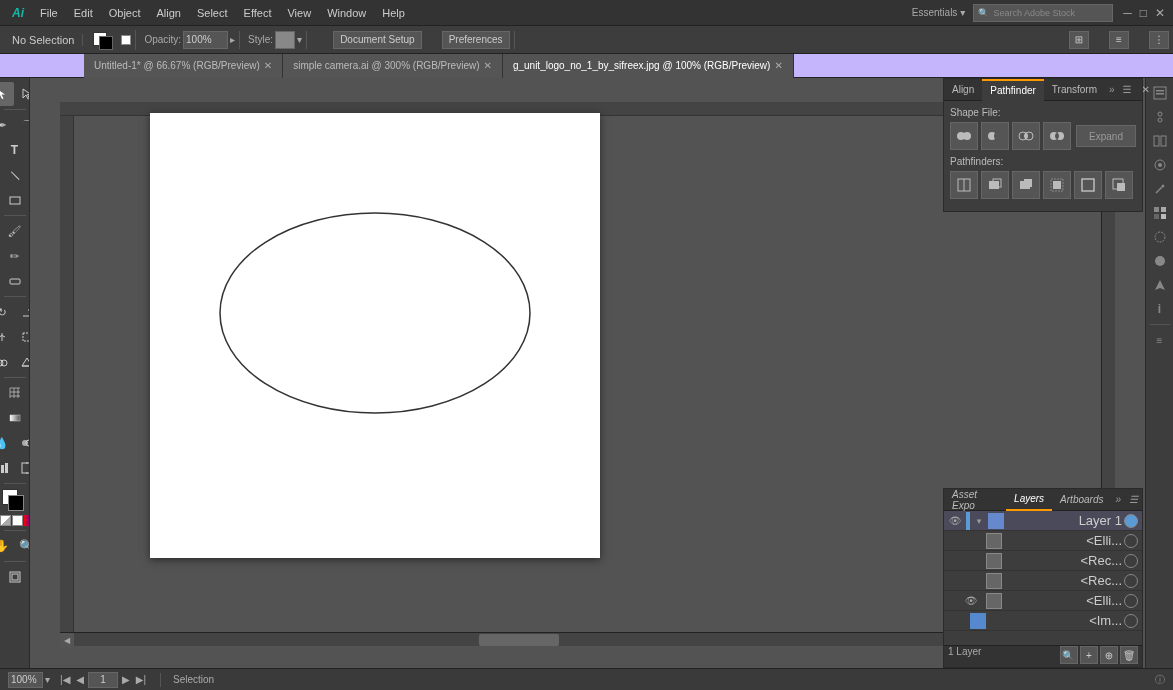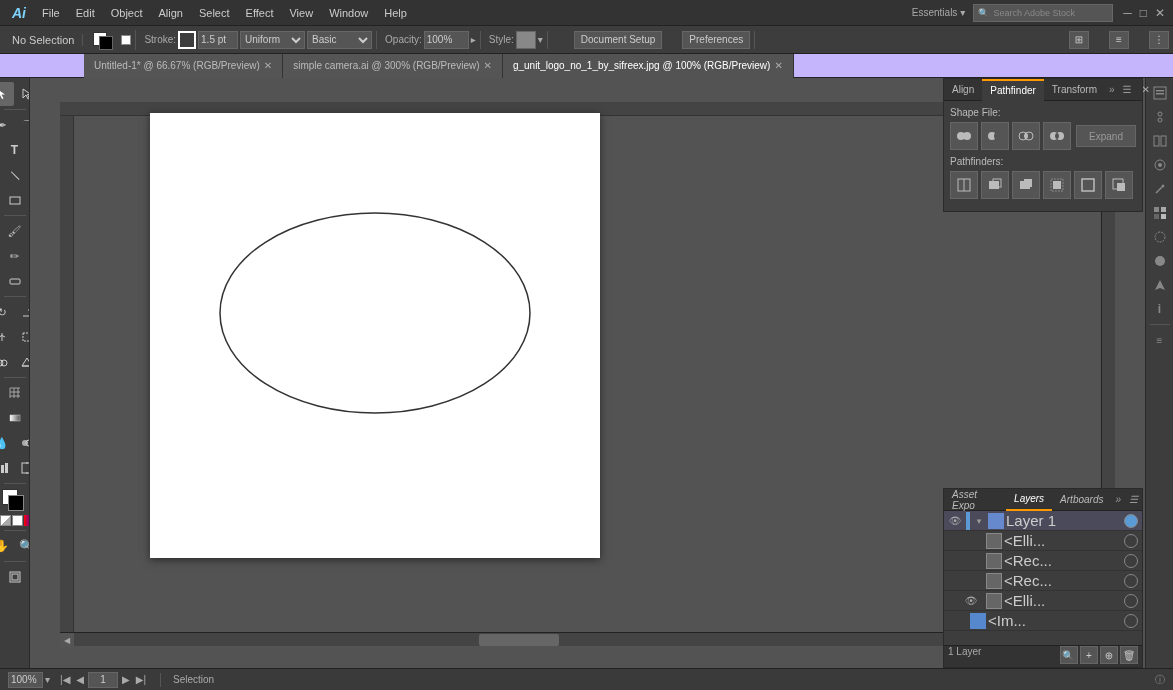--- a/index.html
+++ b/index.html
@@ -69,21 +69,21 @@
     .ly-tab.active { color: #fff; border-bottom: 2px solid #f90; }
     .ly-tab-more { margin-left: auto; color: #999; font-size: 10px; padding: 0 4px; cursor: pointer; }
     .ly-tab-menu { color: #999; font-size: 10px; padding: 0 4px; cursor: pointer; }
     #layers-body { flex: 1; overflow-y: auto; background: #3d3d3d; }
     .layer-row { display: flex; align-items: center; height: 20px; padding: 0 2px; cursor: pointer; border-bottom: 1px solid #333; }
     .layer-row.selected { background: #4a4a5a; }
     .layer-eye { width: 18px; height: 18px; display: flex; align-items: center; justify-content: center; color: #aaa; font-size: 10px; cursor: pointer; }
     .layer-color-bar { width: 4px; height: 18px; background: #5b9bd5; margin: 0 2px; }
     .layer-thumb { width: 16px; height: 16px; background: #666; border: 1px solid #888; margin: 0 2px; display: flex; align-items: center; justify-content: center; font-size: 8px; color: #aaa; }
     .layer-expand { width: 14px; height: 18px; display: flex; align-items: center; justify-content: center; color: #999; font-size: 9px; cursor: pointer; }
-    .layer-name { flex: 1; font-size: 15px; color: #ccc; overflow: hidden; text-overflow: ellipsis; white-space: nowrap; }
+    .layer-name { flex: 1; font-size: 13px; color: #ccc; overflow: hidden; text-overflow: ellipsis; white-space: nowrap; text-align: right; }
     .layer-circle { width: 14px; height: 14px; border: 1px solid #888; border-radius: 50%; margin: 0 2px; display: flex; align-items: center; justify-content: center; }
     .layer-circle-filled { background: #5b9bd5; }
     #layers-footer { display: flex; align-items: flex-start; background: #333; height: 22px; padding: 0 4px; gap: 2px; border-top: 1px solid #222; }
     .layers-count { font-size: 10px; color: #aaa; flex: 1; }
     .layers-btn { width: 18px; height: 18px; background: #555; border: 1px solid #666; display: flex; align-items: center; justify-content: center; font-size: 10px; color: #ccc; cursor: pointer; }
 
     
     #status-bar { display: flex; align-items: center; background: #3a3a3a; height: 22px; border-top: 1px solid #222; padding: 0 8px; gap: 8px; position: absolute; bottom: 0; left: 0; right: 0; }
     .status-zoom { display: flex; align-items: center; gap: 2px; }
     .status-zoom-input { width: 35px; background: #555; border: 1px solid #666; color: #ccc; font-size: 10px; height: 16px; padding: 0 2px; }
@@ -105,21 +105,21 @@
     .scroll-corner { position: absolute; right: 30px; bottom: 22px; width: 14px; height: 14px; background: #3a3a3a; }
 
     
     #h-ruler { position: absolute; top: 24px; left: 30px; right: 44px; height: 14px; background: #444; border-bottom: 1px solid #333; }
     #v-ruler { position: absolute; top: 38px; left: 30px; width: 14px; bottom: 36px; background: #444; border-right: 1px solid #333; }
   </style>
 </head>
 <body>
 
 <div id="menu-bar">
-  <span id="app-logo" style="color:#7dd3fc; font-weight:bold; font-size:14px; font-style:italic; padding:0 8px;">Ai</span>
+  <span id="app-logo" style="color:#14b8a6; font-weight:bold; font-size:12px; font-style:italic; padding:0 8px;">Ai</span>
   <span class="menu-item">File</span>
   <span class="menu-item">Edit</span>
   <span class="menu-item">Object</span>
   <span class="menu-item">Align</span>
   <span class="menu-item">Select</span>
   <span class="menu-item">Effect</span>
   <span class="menu-item">View</span>
   <span class="menu-item">Window</span>
   <span class="menu-item">Help</span>
   <div style="flex:1"></div>
@@ -140,31 +140,20 @@
   <div class="toolbar-group">
     <div style="position:relative; width:26px; height:20px;">
       <div style="position:absolute; top:2px; left:2px; width:14px; height:14px; background:#fff; border:1px solid #333;"></div>
       <div style="position:absolute; top:6px; left:8px; width:14px; height:14px; background:#000; border:1px solid #666;"></div>
     </div>
     <div style="display:flex; flex-direction:column; gap:1px; margin-left:2px;">
       <div style="width:10px; height:10px; background:#fff; border:1px solid #888;"></div>
     </div>
   </div>
   <div class="toolbar-group">
-    <span class="tb-label">Stroke:</span>
-    <div style="width:18px; height:18px; border:2px solid #fff; background:transparent;"></div>
-    <input class="tb-input" value="1.5 pt" style="">
-    <select class="tb-select" style="width:65px;">
-      <option>Uniform</option>
-    </select>
-    <select class="tb-select" style="width:65px;">
-      <option>Basic</option>
-    </select>
-  </div>
-  <div class="toolbar-group">
     <span class="tb-label">Opacity:</span>
     <input class="tb-input" value="100%" style="width: 45px;">
     <span style="cursor:pointer; color:#aaa; font-size:10px;">▸</span>
   </div>
   <div class="toolbar-group">
     <span class="tb-label">Style:</span>
     <div style="width:20px; height:18px; background:#888; border:1px solid #666;"></div>
     <span style="cursor:pointer; color:#aaa; font-size:10px;">▾</span>
   </div>
   <div class="toolbar-group">

